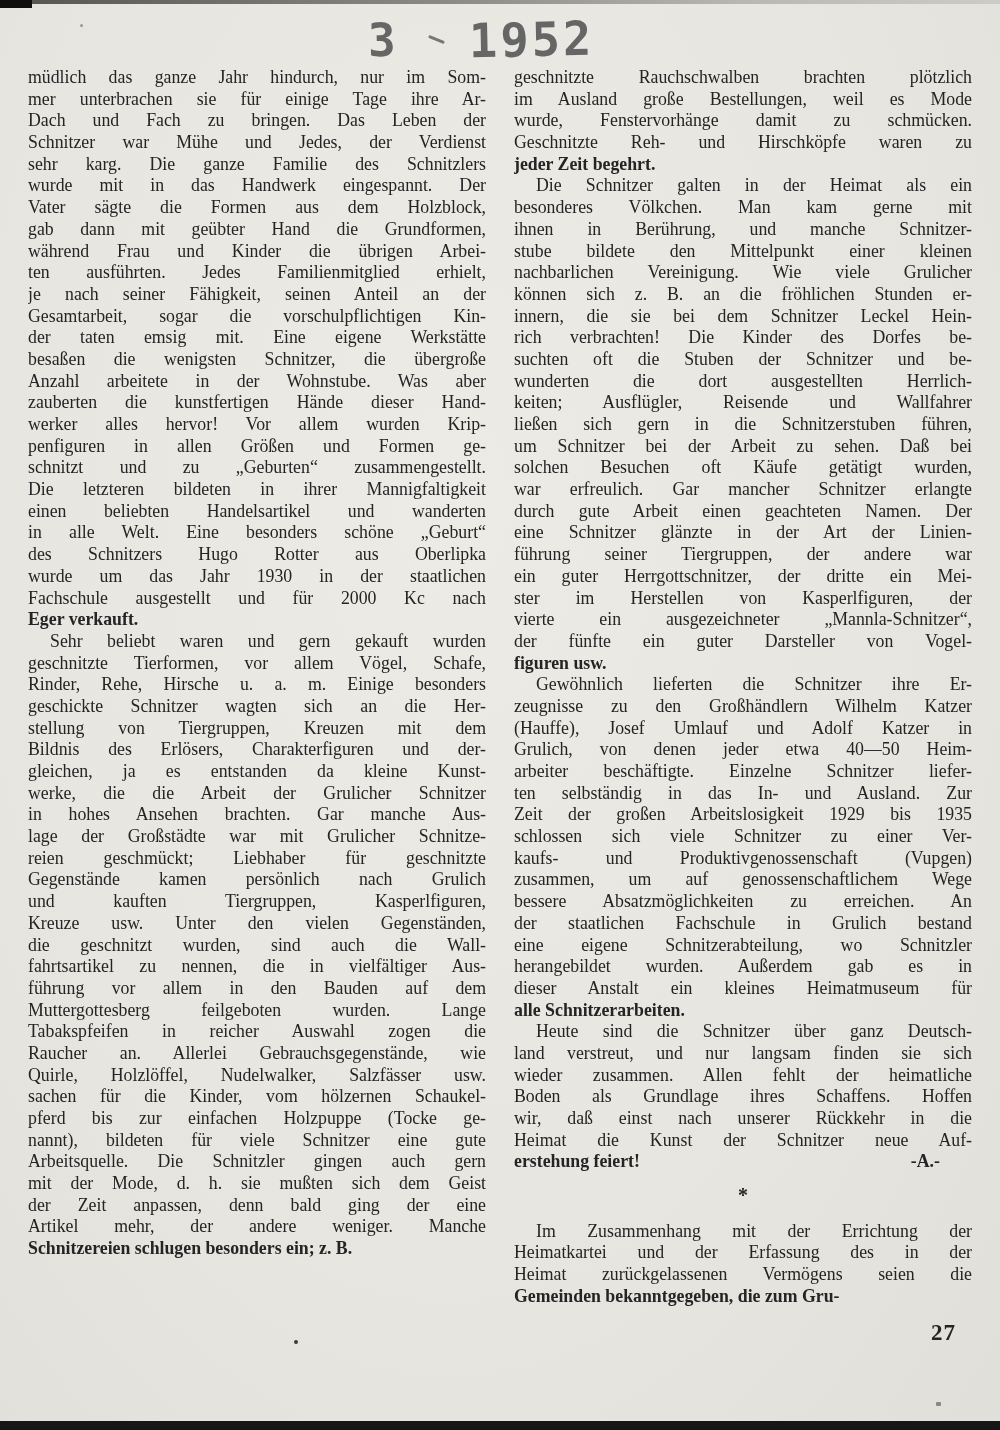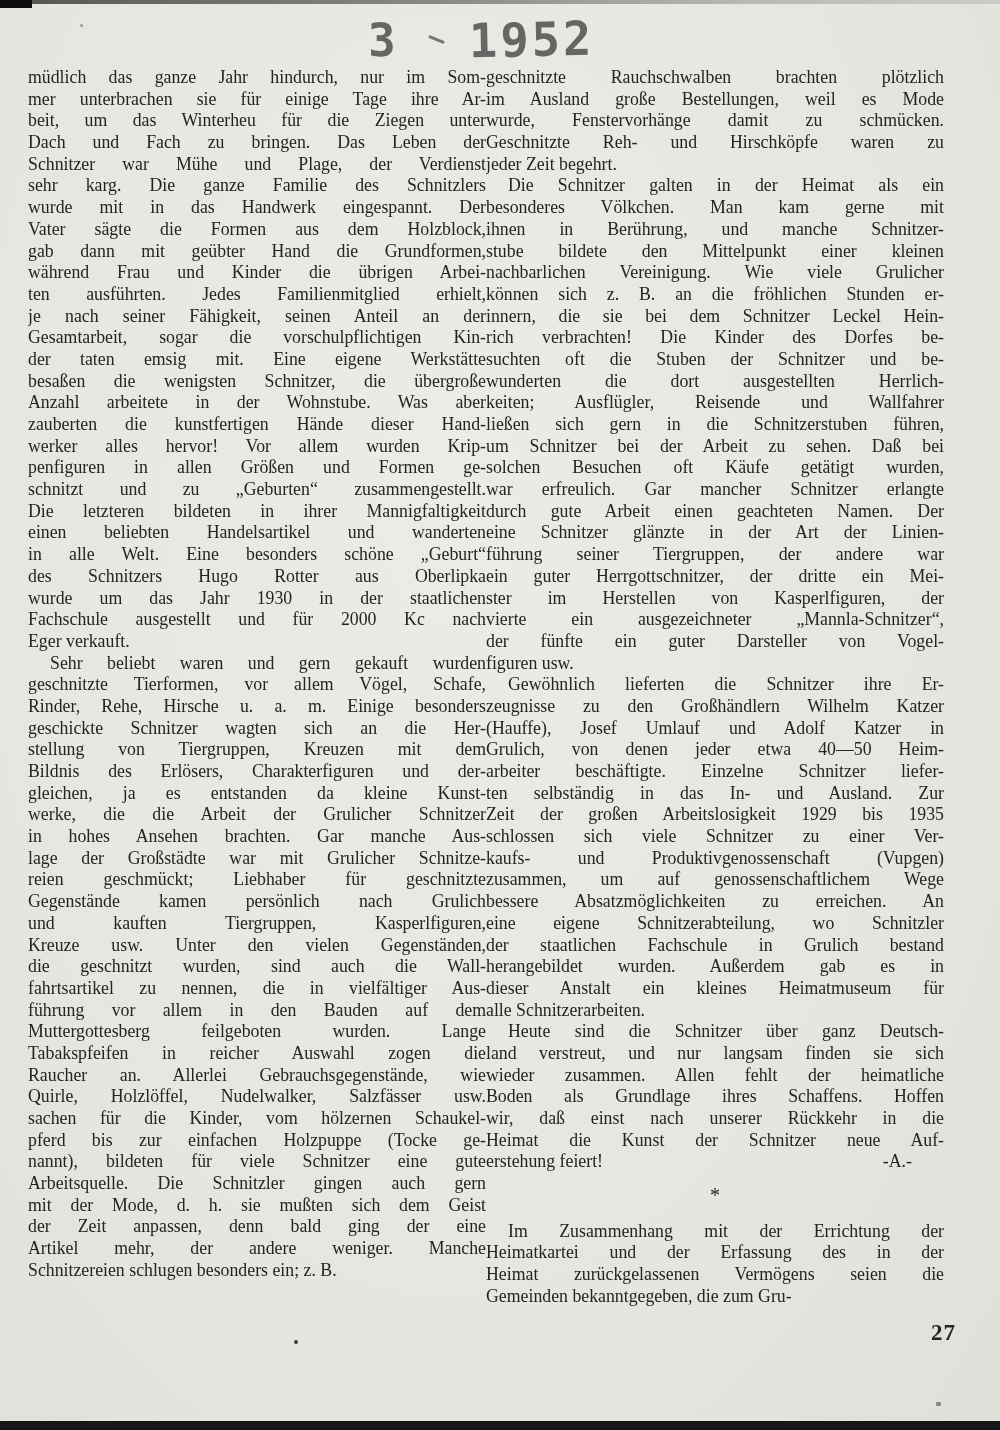--- a/index.html
+++ b/index.html
@@ -31,29 +31,29 @@
   }
   .stamp-issue{display:inline-block;font-size:46px;transform:rotate(-1deg);}
   .stamp-year{display:inline-block;font-size:47px;margin-left:64px;letter-spacing:3px;transform:rotate(-1.2deg);}
   .stamp-tick{
     position:absolute;left:60px;top:26px;width:17px;height:3px;
     background:#6e6e6e;transform:rotate(22deg);border-radius:2px;
   }
   
   .columns{
     position:absolute;left:28px;top:67px;width:944px;
-    display:flex;
+    display:flex;gap:28px;
   }
   .col{width:458px;}
   .line{
     font-size:17.8px;line-height:21.7px;height:21.7px;
     text-align:justify;text-align-last:justify;
     overflow:hidden;white-space:normal;hyphens:none;
   }
-  .line.last{text-align-last:left;}
+  .line.last{text-align-last:left;font-weight:bold;}
   .para.indent .line:first-child{text-indent:22px;}
   .para.separator{margin:12px 0 14px;}
   .para.separator .line{text-align:center;text-align-last:center;font-size:20px;}
   .line.tail{display:flex;justify-content:space-between;align-items:center;}
   .line.tail span:last-child{padding-right:32px;}
   
   .pagenum{
     position:absolute;right:44px;top:1320px;
     font-size:23px;font-weight:bold;letter-spacing:1px;font-family:Liberation Serif, serif;
   }
@@ -69,23 +69,22 @@
     <span class="stamp-issue">3</span>
     <span class="stamp-tick"></span>
     <span class="stamp-year">1952</span>
   </div>
 
   <div class="columns">
     <div class="col" id="col-left">
         <div class="para">
           <div class="line">müdlich das ganze Jahr hindurch, nur im Som-</div>
           <div class="line">mer unterbrachen sie für einige Tage ihre Ar-</div>
-          <div class="line">beit, um das Winterheu für die Ziegen unter</div>
           <div class="line">Dach und Fach zu bringen. Das Leben der</div>
-          <div class="line">Schnitzer war Mühe und Plage, der Verdienst</div>
+          <div class="line">Schnitzer war Mühe und Jedes, der Verdienst</div>
           <div class="line">sehr karg. Die ganze Familie des Schnitzlers</div>
           <div class="line">wurde mit in das Handwerk eingespannt. Der</div>
           <div class="line">Vater sägte die Formen aus dem Holzblock,</div>
           <div class="line">gab dann mit geübter Hand die Grundformen,</div>
           <div class="line">während Frau und Kinder die übrigen Arbei-</div>
           <div class="line">ten ausführten. Jedes Familienmitglied erhielt,</div>
           <div class="line">je nach seiner Fähigkeit, seinen Anteil an der</div>
           <div class="line">Gesamtarbeit, sogar die vorschulpflichtigen Kin-</div>
           <div class="line">der taten emsig mit. Eine eigene Werkstätte</div>
           <div class="line">besaßen die wenigsten Schnitzer, die übergroße</div>
@@ -172,22 +171,22 @@
           <div class="line">zeugnisse zu den Großhändlern Wilhelm Katzer</div>
           <div class="line">(Hauffe), Josef Umlauf und Adolf Katzer in</div>
           <div class="line">Grulich, von denen jeder etwa 40—50 Heim-</div>
           <div class="line">arbeiter beschäftigte. Einzelne Schnitzer liefer-</div>
           <div class="line">ten selbständig in das In- und Ausland. Zur</div>
           <div class="line">Zeit der großen Arbeitslosigkeit 1929 bis 1935</div>
           <div class="line">schlossen sich viele Schnitzer zu einer Ver-</div>
           <div class="line">kaufs- und Produktivgenossenschaft (Vupgen)</div>
           <div class="line">zusammen, um auf genossenschaftlichem Wege</div>
           <div class="line">bessere Absatzmöglichkeiten zu erreichen. An</div>
+          <div class="line">der staatlichen Fachschule in Grulich bestand</div>
           <div class="line">eine eigene Schnitzerabteilung, wo Schnitzler</div>
-          <div class="line">der staatlichen Fachschule in Grulich bestand</div>
           <div class="line">herangebildet wurden. Außerdem gab es in</div>
           <div class="line">dieser Anstalt ein kleines Heimatmuseum für</div>
           <div class="line last">alle Schnitzerarbeiten.</div>
         </div>
         <div class="para indent">
           <div class="line">Heute sind die Schnitzer über ganz Deutsch-</div>
           <div class="line">land verstreut, und nur langsam finden sie sich</div>
           <div class="line">wieder zusammen. Allen fehlt der heimatliche</div>
           <div class="line">Boden als Grundlage ihres Schaffens. Hoffen</div>
           <div class="line">wir, daß einst nach unserer Rückkehr in die</div>

